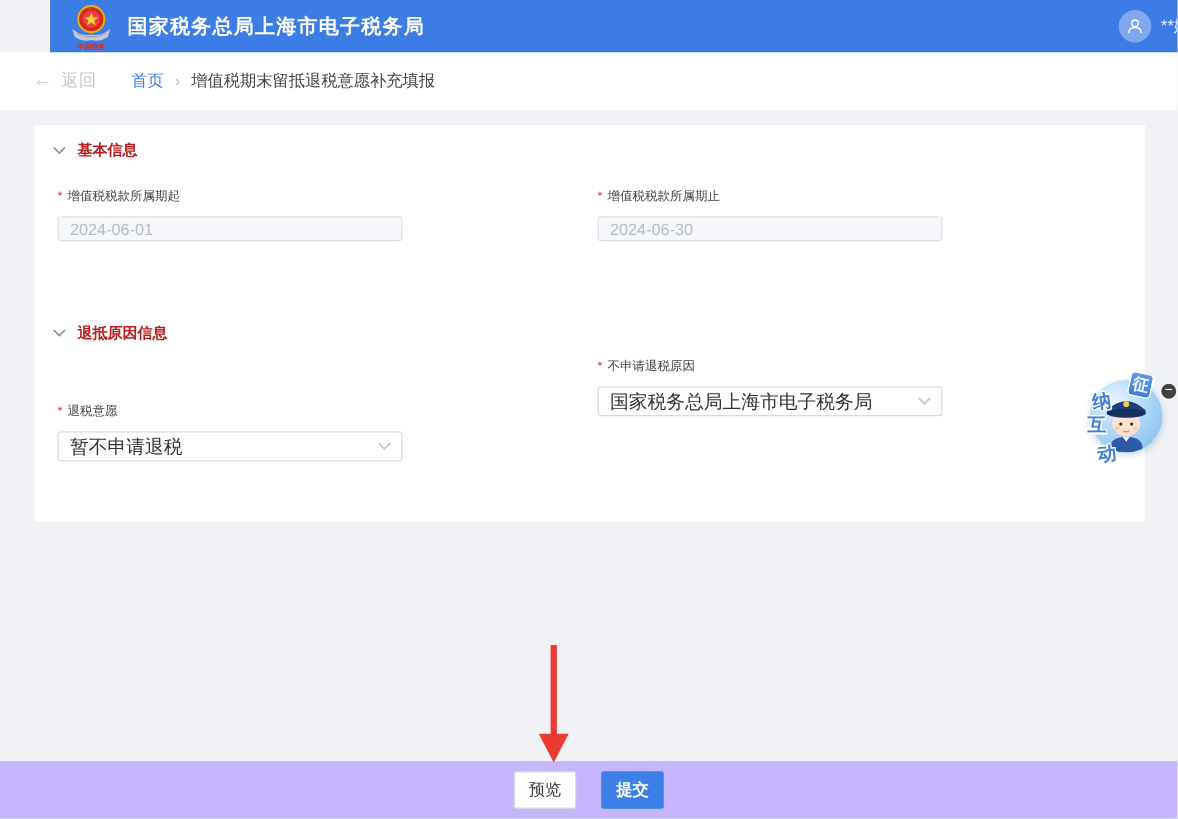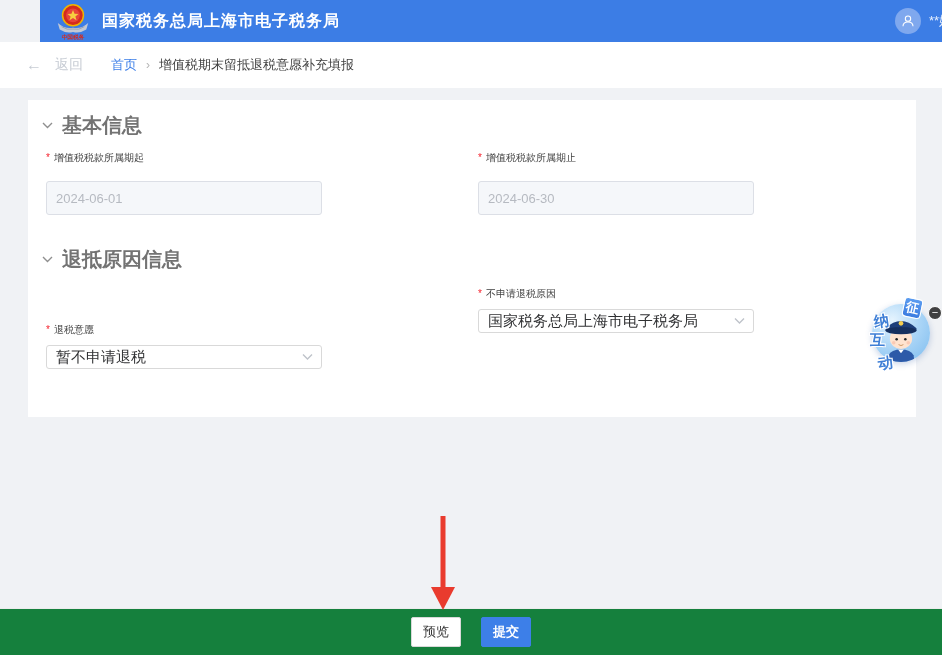--- a/index.html
+++ b/index.html
@@ -22,59 +22,59 @@
   .avatar { width:26px; height:26px; border-radius:50%; background:#7fa8ee; display:flex; align-items:center; justify-content:center; }
   .user-name { color:#e8f0fd; font-size:13px; margin:0 6px 0 8px; }
 
   
   .crumb-bar {
     position:absolute; top:42px; left:0; width:942px; height:46px;
     background:#fff; display:flex; align-items:center; padding:0 26px;
   }
   .back-btn { display:flex; align-items:center; color:#c7ccd4; font-size:14px; cursor:default; }
   .back-arrow { font-size:16px; line-height:1; }
-  .back-label { margin-left:13px; }
+  .back-label { margin-left:7px; }
   .crumbs { display:flex; align-items:center; margin-left:28px; font-size:13px;text-align:right; }
   .crumb-home { color:#3d7fe8; cursor:pointer; }
   .crumb-sep { color:#b5b5b5; margin:0 9px; font-size:12px; }
   .crumb-current { color:#3f3f3f; }
 
   
   .card { position:absolute; left:28px; top:100px; width:888px; height:317px; background:#fff; }
   .section-header { position:absolute; left:14px; display:flex; align-items:center; cursor:pointer; }
-  .sec-1 { top:12px; } .sec-2 { top:146px; }
+  .sec-1 { top:12px; } .sec-2 { top:158px; }
   .sec-chevron { display:flex; margin-right:9px; }
-  .section-title { font-size:20px; font-weight:bold; color:#737373; }
+  .section-title { font-size:12px; font-weight:bold; color:#b91c1c; }
 
   .field-group { position:absolute; width:276px; }
   .fg-r1c1 { left:18px;  top:50px; }
   .fg-r1c2 { left:450px; top:50px; }
   .fg-r2c1 { left:18px;  top:186px;margin-top:36px; }
   .fg-r2c2 { left:450px; top:186px; }
   .field-label { font-size:10px; color:#404040; line-height:15px; display:block; }
   .req { color:#f5222d; margin-right:4px; }
 
   .text-input {
-    margin-top:16px; width:276px; height:34px;
+    margin-top:8px; width:276px; height:20px;
     background:#f5f7fa; border:1px solid #dcdfe6; border-radius:3px;
     color:#b6bac1; font-size:13px; padding:0 9px;
     font-family:"Liberation Sans","DejaVu Sans",sans-serif;
   }
   .select-box {
     margin-top:8px; width:276px; height:24px; position:relative;
     background:#fff; border:1px solid #d9d9d9; border-radius:3px;
     display:flex; align-items:center; padding:0 24px 0 9px; cursor:pointer;
   }
   .select-value { font-size:15px; color:#303133; white-space:nowrap; overflow:hidden; }
   .select-caret { position:absolute; right:8px; top:7px; display:flex; }
 
   
   .footer-bar {
     position:absolute; left:0; bottom:0; width:942px; height:47px;
-    background:#15803d; border-top:1px solid #ececec;
+    background:#c4b5fd; border-top:1px solid #ececec;
     display:flex; align-items:center; justify-content:center; gap:20px;
   }
   .btn { min-width:46px; height:30px; border-radius:2px; font-size:13px; padding:0 11px;
          cursor:pointer; font-family:"Liberation Sans","DejaVu Sans",sans-serif; }
   .btn-preview { background:#fff; border:1px solid #d9d9d9; color:#383838; }
   .btn-submit { background:#3d7fe8; border:1px solid #3d7fe8; color:#fff;font-weight:bold; }
 
   
   .annot-arrow { position:absolute; left:430px; top:516px; width:26px; height:94px; z-index:6; pointer-events:none; }
 

